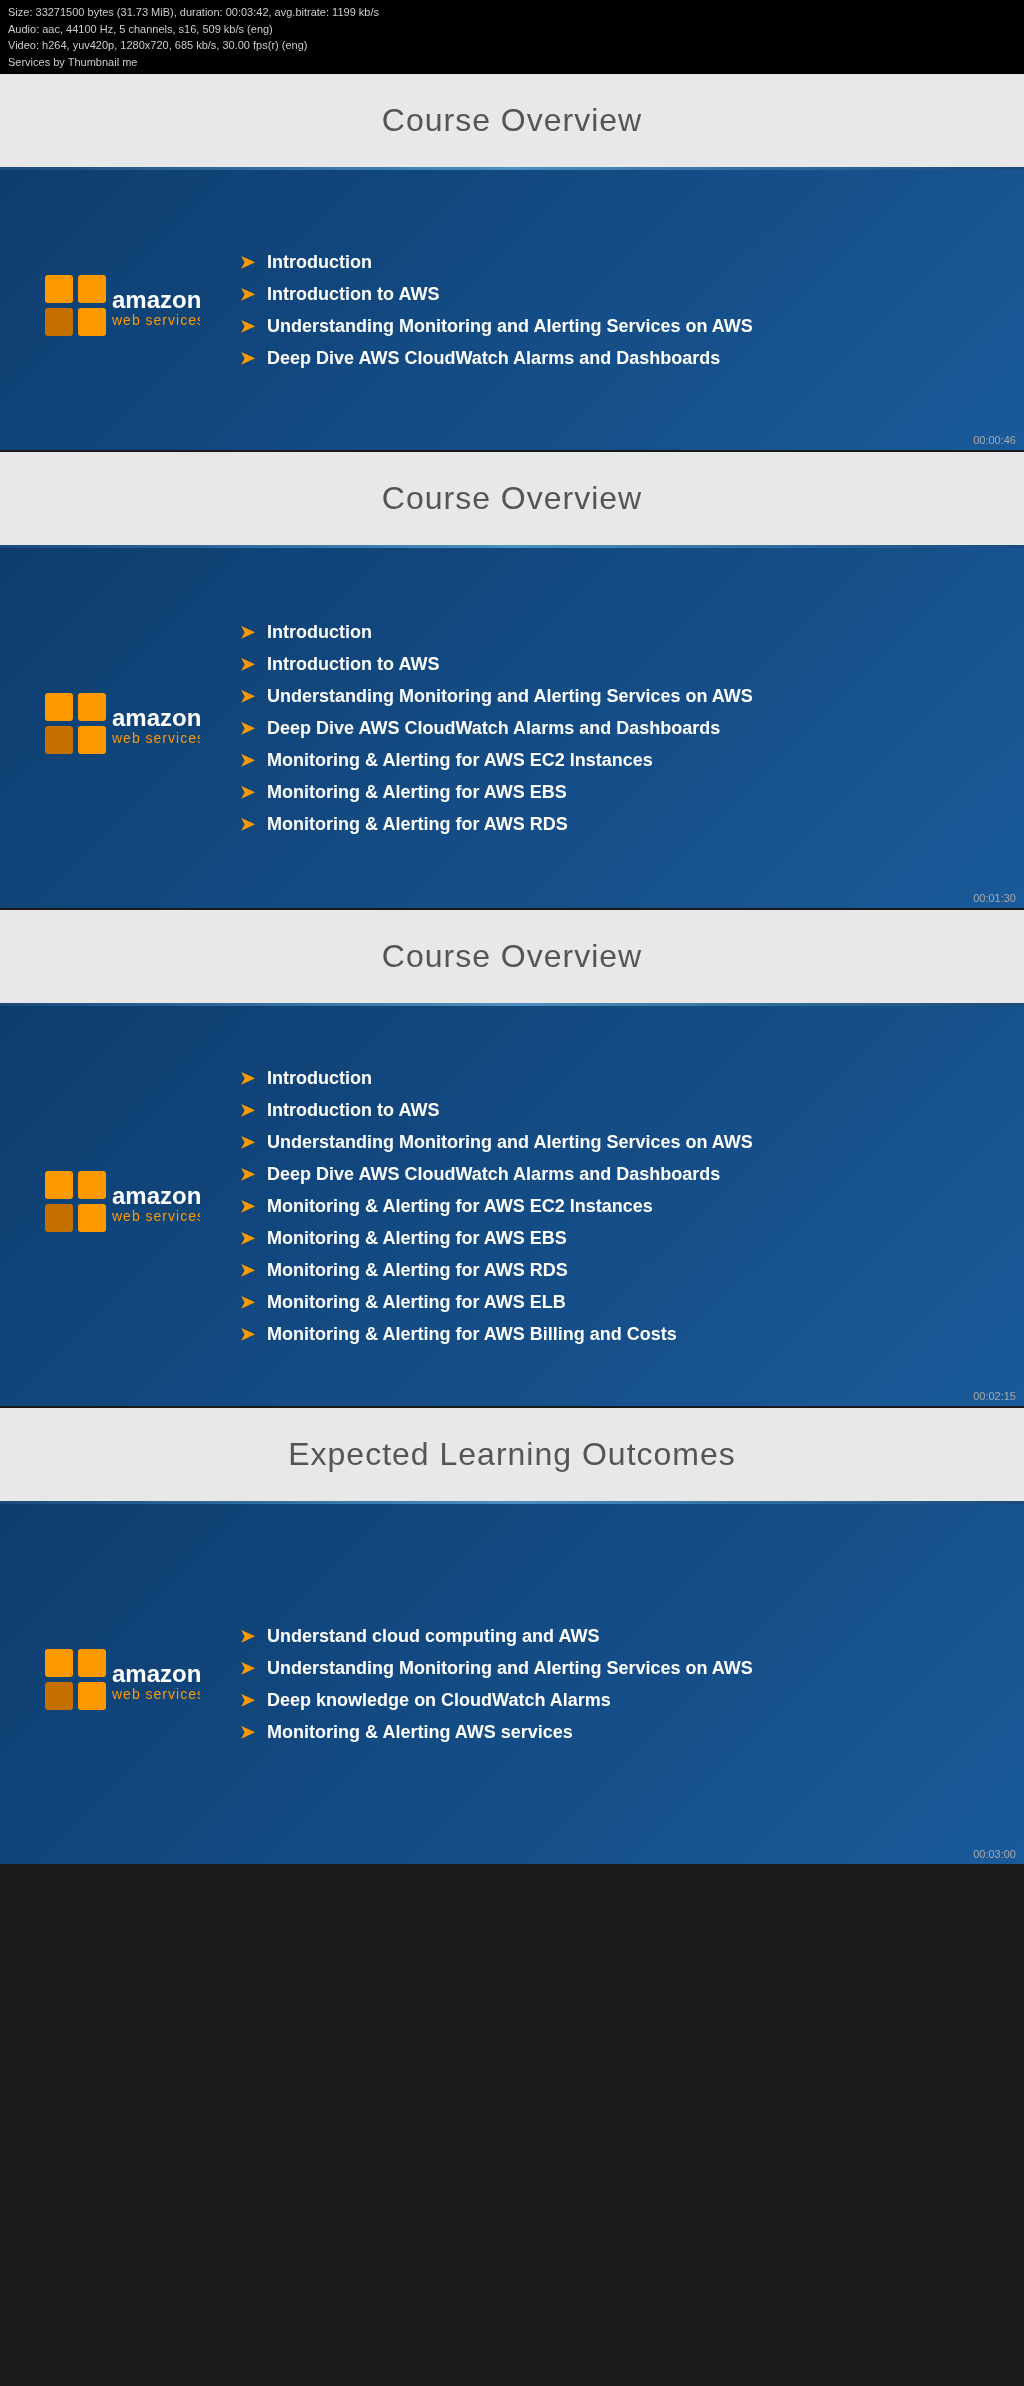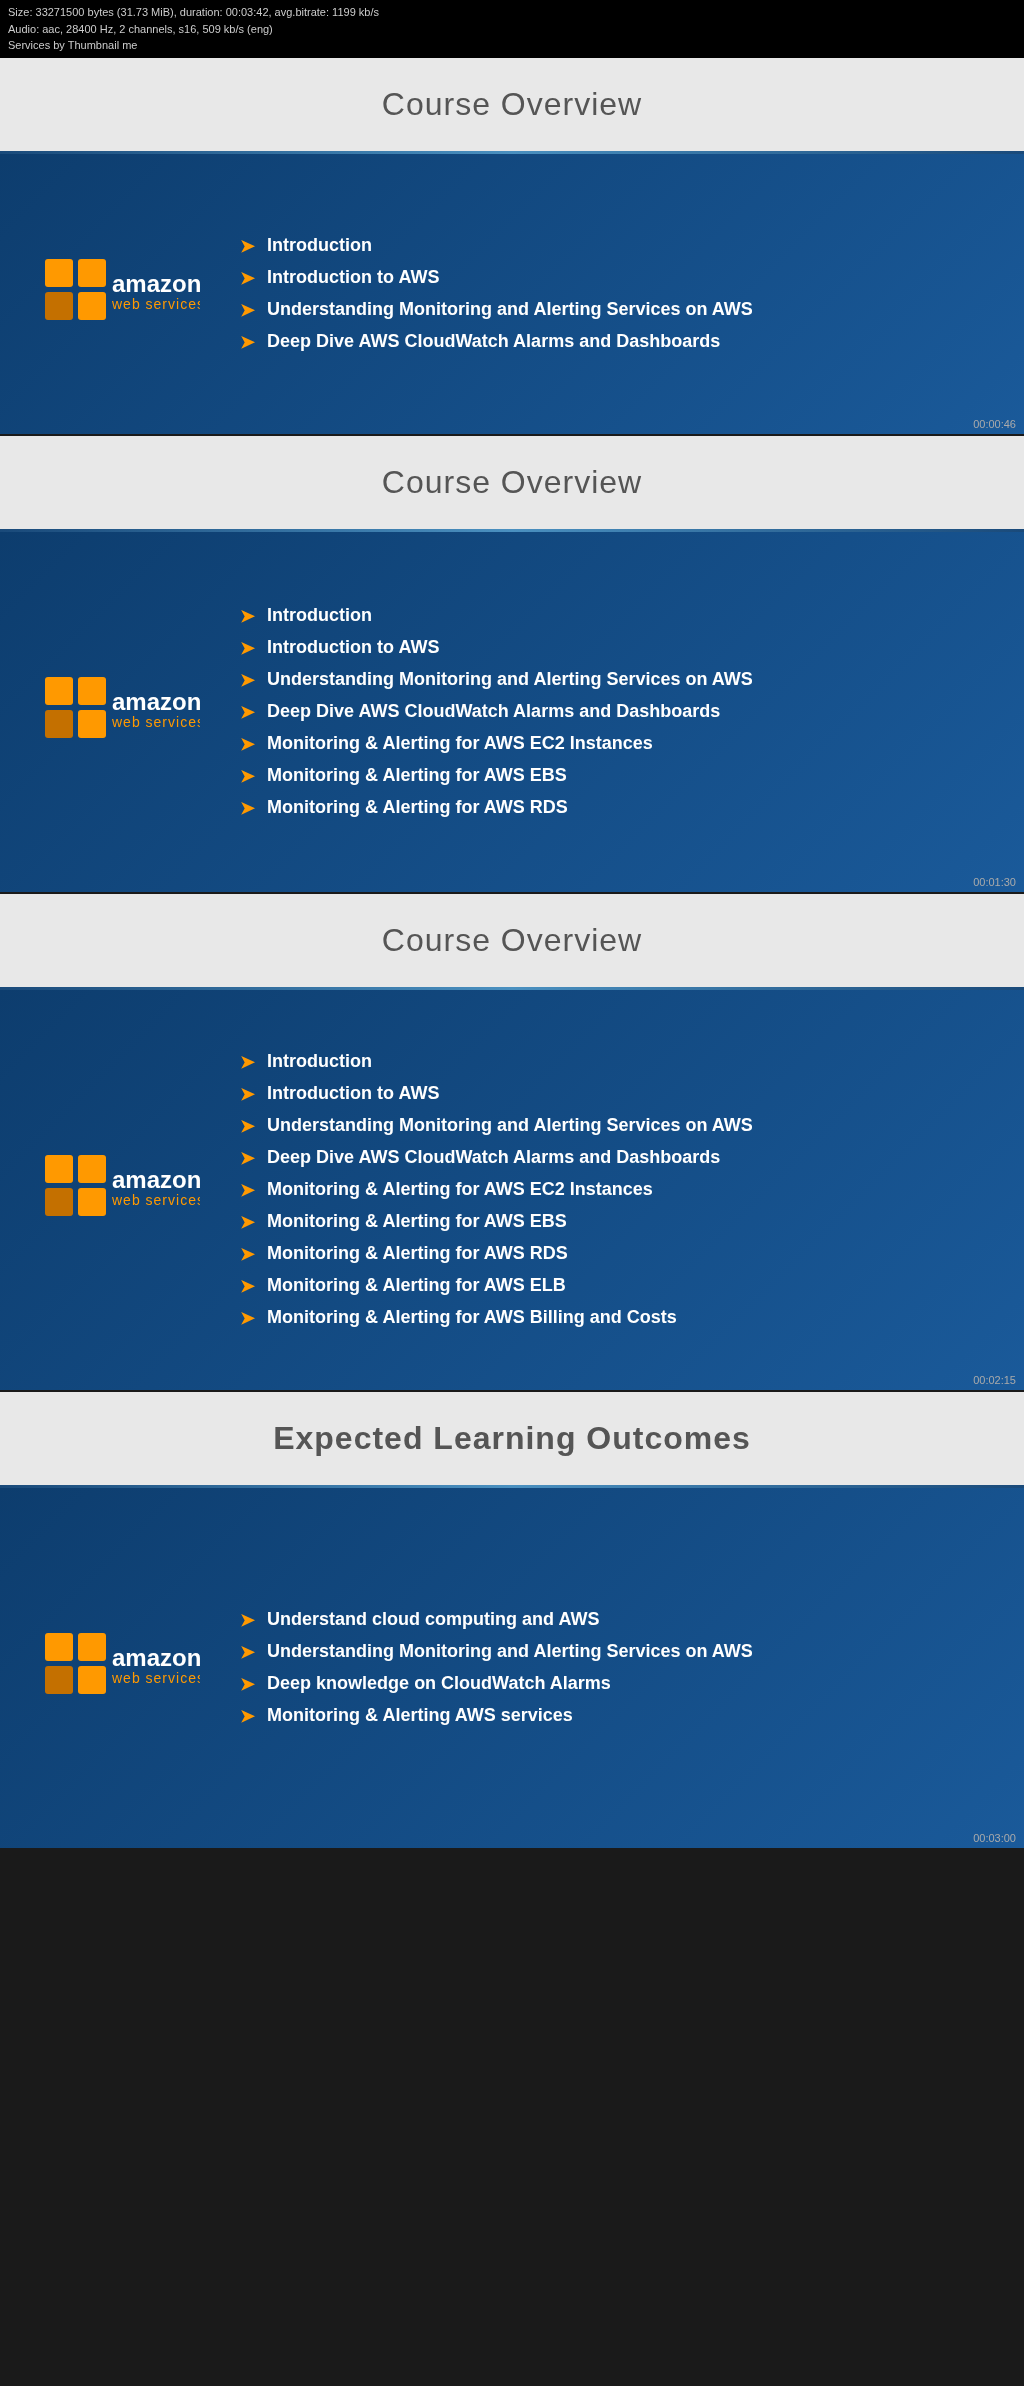--- a/index.html
+++ b/index.html
@@ -103,35 +103,36 @@
       min-height: 400px;
     }
 
     .expected-header {
       background: #e8e8e8;
       text-align: center;
       padding: 28px 0;
     }
     .expected-header h2 {
       font-size: 32px;
-      font-weight: 700;
+      font-weight: 400;
       color: #555;
       letter-spacing: 1px;
     }
 
     .last-slide {
       min-height: 360px;
     }
   </style>
 </head>
 <body>
 
 <div class="file-info-bar">
   <div>Size: 33271500 bytes (31.73 MiB), duration: 00:03:42, avg.bitrate: 1199 kb/s</div>
-  <div>Audio: aac, 28400 Hz, 2 channels, s16, 509 kb/s (eng)</div>
+  <div>Audio: aac, 44100 Hz, 5 channels, s16, 509 kb/s (eng)</div>
+  <div>Video: h264, yuv420p, 1280x720, 685 kb/s, 30.00 fps(r) (eng)</div>
   <div>Services by Thumbnail me</div>
 </div>
 
 <div id="slides-container">
     <div class="slide-container">
       <div class="slide-header">
         <h2>Course Overview</h2>
       </div>
       <div class="slide-divider"></div>
       <div class="slide-content ">

